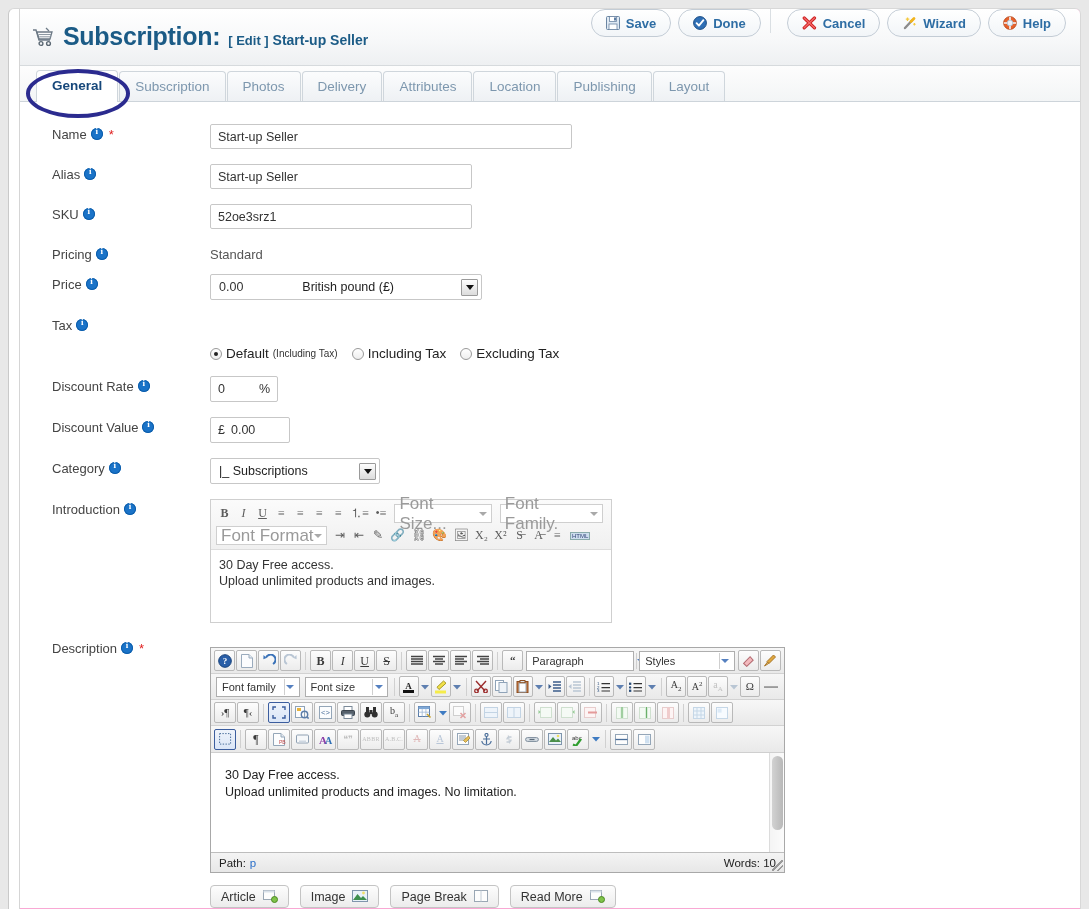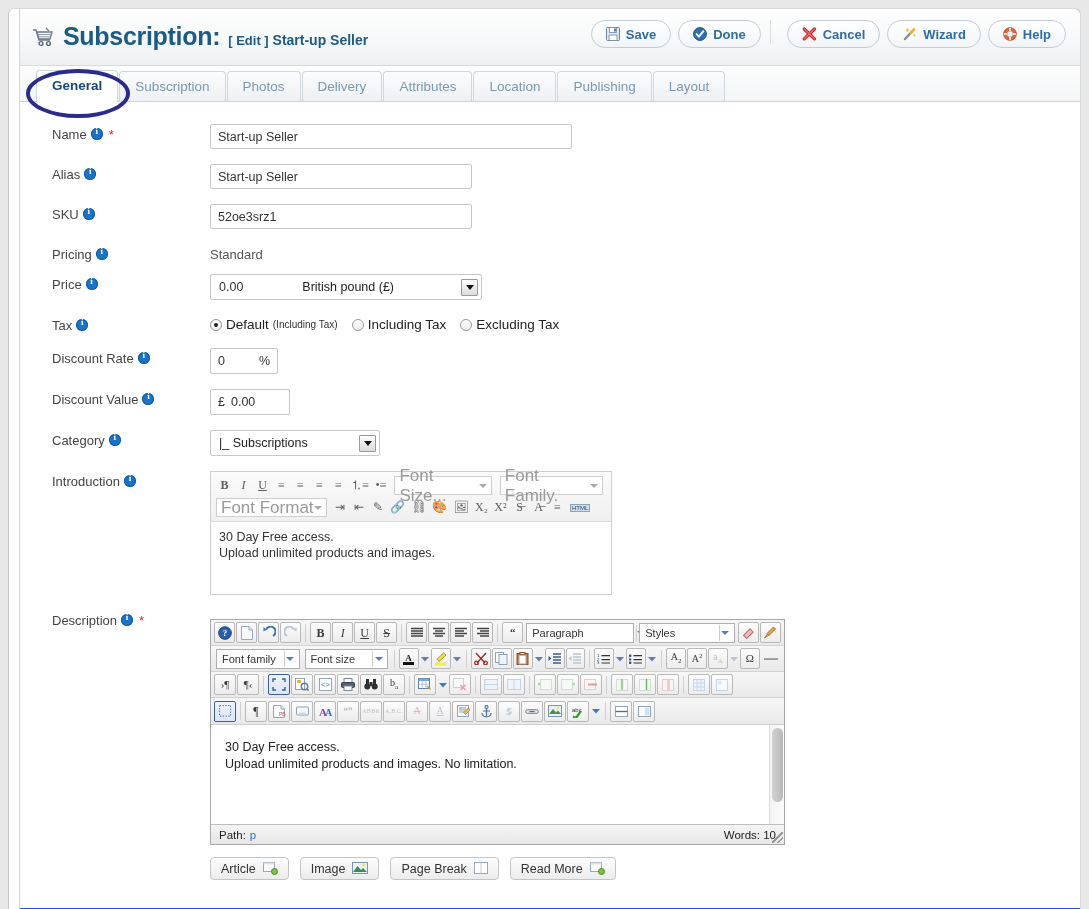--- a/index.html
+++ b/index.html
@@ -17,42 +17,42 @@
     width:1073px; height:901px;
     background:#ffffff;
     border-left:1px solid #c9c9c9;
     border-right:1px solid #d8d8d8;
     border-top:1px solid #d8d8d8;
     border-radius:6px 6px 0 0;
     overflow:hidden;
   }
   .inner-frame{
     position:absolute; left:10px; top:0; right:0; bottom:0;
-    background:#1d4ed8;
+    background:#f9a8d4;
     border-left:1px solid #d5d5d5;
   }
 
   
   .header {
     position:relative; height:57px;
     background:linear-gradient(to bottom,#ffffff 0%, #f7f8f9 55%, #eef0f2 100%);
     border-bottom:1px solid #d6dadd;
   }
   .title-wrap{ position:absolute; left:12px; top:13px; display:flex; align-items:baseline; }
   .cart-icon{ margin-right:9px; position:relative; top:2px; }
   .page-title{
     font-size:25px; font-weight:bold; color:#1b5b86; letter-spacing:-0.3px;
     font-family:"Liberation Sans", sans-serif;
   }
   .title-sub{
     font-size:14px; font-weight:bold; color:#1b5b86; margin-left:8px;
   }
   .title-sub .edit{ font-size:13px; }
 
-  .toolbar{ position:absolute; right:14px; top:11px; display:flex; }
+  .toolbar{ position:absolute; right:14px; top:0; display:flex; }
   .tb-sep{ width:1px; height:24px; background:#dadfe3; margin:0 9px; }
   .tbtn{
     display:flex; align-items:center; gap:6px;
     height:28px; padding:0 14px;
     border:1px solid #c3ccd5; border-radius:16px;
     background:linear-gradient(to bottom,#ffffff,#f2f5f8);
     color:#2e6da4; font-size:13px; font-weight:bold;
     cursor:pointer; margin-left:7px;
     box-shadow:0 1px 0 rgba(255,255,255,.8) inset;
   }
@@ -133,21 +133,21 @@
     width:17px; height:17px; margin-right:3px;
     border:1px solid #9a9a9a; border-radius:1px;
     background:linear-gradient(to bottom,#fdfdfd,#dcdcdc);
     display:flex; align-items:center; justify-content:center;
   }
   .sel-arrow:after{
     content:""; border-left:4px solid transparent; border-right:4px solid transparent;
     border-top:5px solid #111;
   }
 
-  .radio-grp{ display:flex; align-items:center; gap:14px; padding-top:2px; }
+  .radio-grp{ display:flex; align-items:center; gap:14px; padding-top:2px;margin-top:29px; }
   .radio-item{ display:flex; align-items:center; gap:4px; font-size:13.5px; color:#222; cursor:pointer; }
   .rdo{
     width:12px; height:12px; border-radius:50%;
     border:1px solid #999; background:linear-gradient(to bottom,#fff,#eee);
     position:relative; display:inline-block;
   }
   .rdo.on:after{
     content:""; position:absolute; left:3px; top:3px; width:4px; height:4px;
     border-radius:50%; background:#222;
   }

